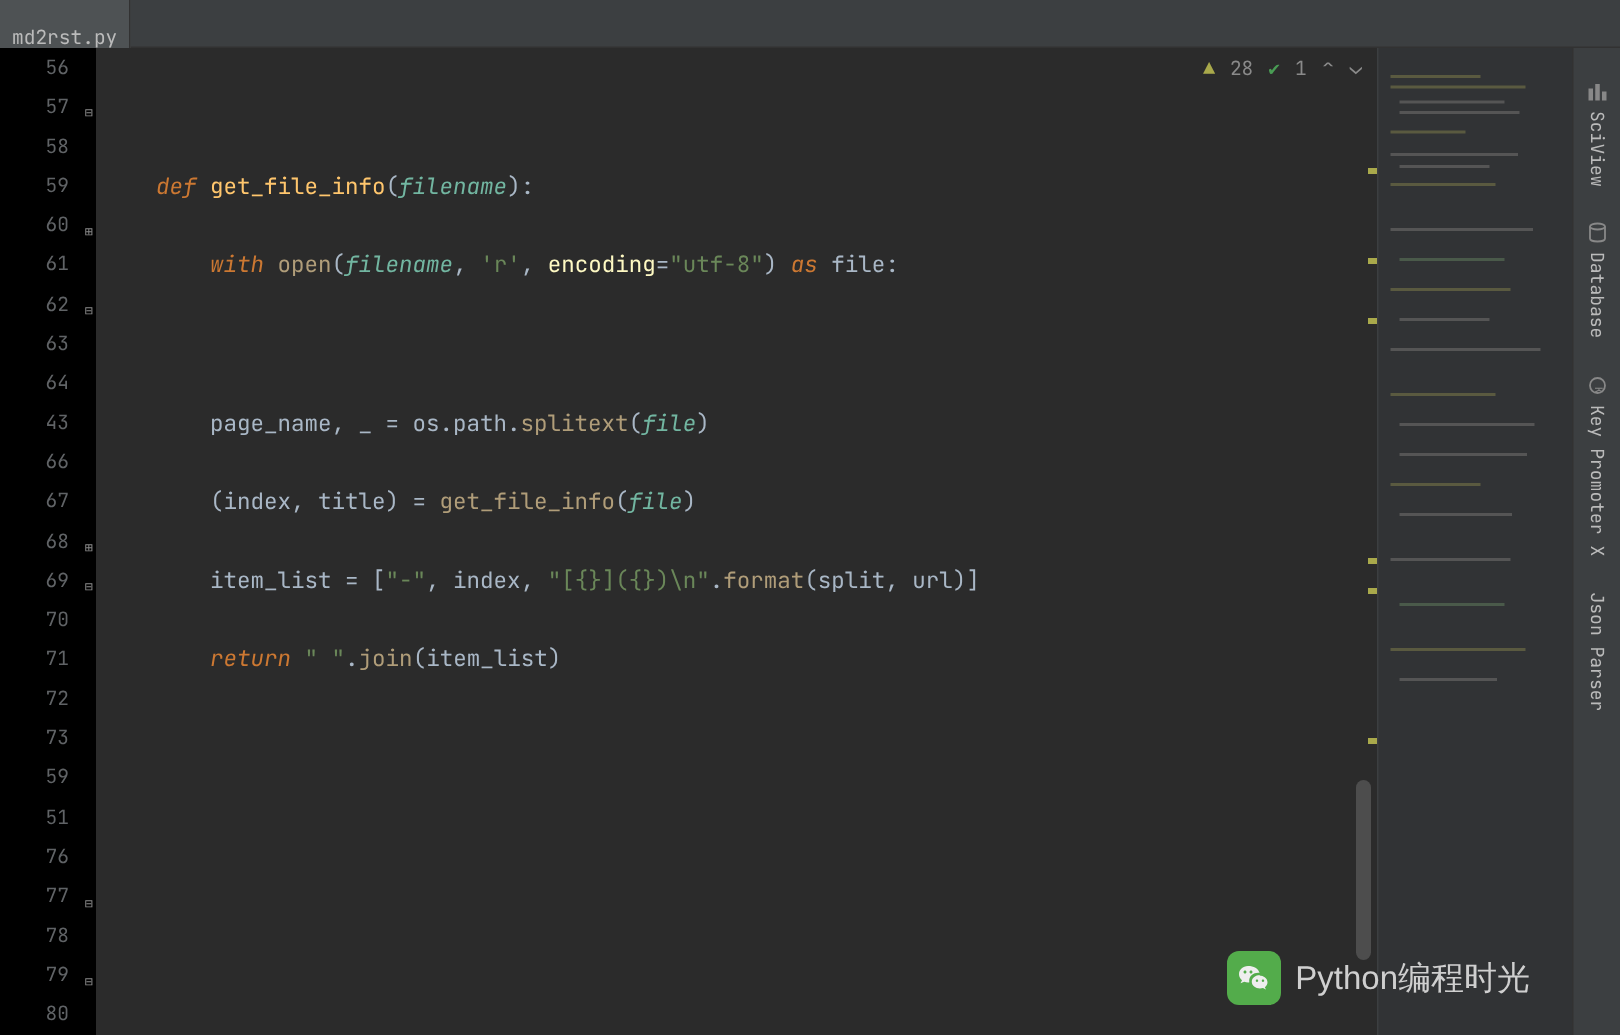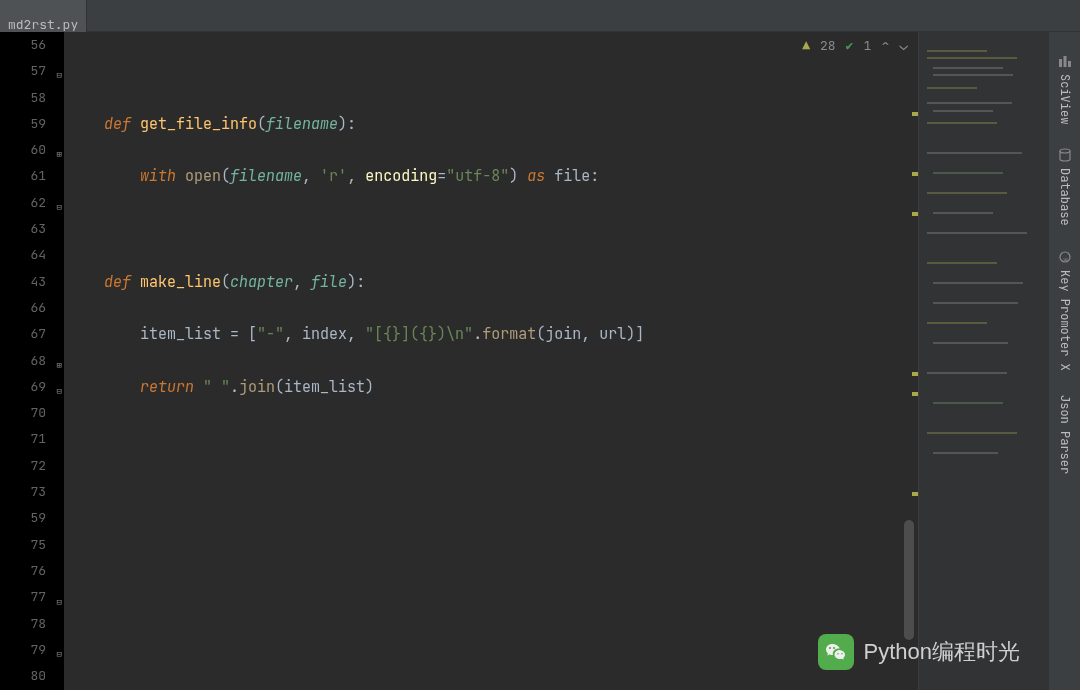--- a/index.html
+++ b/index.html
@@ -218,21 +218,21 @@
     <div>43</div>
     <div>66</div>
     <div>67</div>
     <div>68</div>
     <div>69</div>
     <div>70</div>
     <div>71</div>
     <div>72</div>
     <div>73</div>
     <div>59</div>
-    <div>75</div>
+    <div>51</div>
     <div>76</div>
     <div>77</div>
     <div>78</div>
     <div>79</div>
     <div>80</div>
     <div class="fold-col">
       <div class="fold-mark" style="top:30px">⊟</div>
       <div class="fold-mark" style="top:109px">⊞</div>
       <div class="fold-mark" style="top:162px">⊟</div>
       <div class="fold-mark" style="top:320px">⊞</div>
@@ -240,22 +240,23 @@
       <div class="fold-mark" style="top:557px">⊟</div>
       <div class="fold-mark" style="top:609px">⊟</div>
     </div>
   </div>
 
   <div class="code">
 <div class="code-line"></div>
 <div class="code-line"><span>    </span><span class="kw">def</span><span> </span><span class="fn">get_file_info</span><span>(</span><span class="param">filename</span><span>):</span></div>
 <div class="code-line"><span>        </span><span class="kw">with</span><span> </span><span class="call">open</span><span>(</span><span class="param">filename</span><span>, </span><span class="str">'r'</span><span>, </span><span class="kwarg">encoding</span><span>=</span><span class="str">"utf-8"</span><span>) </span><span class="kw">as</span><span> </span><span>file</span><span>:</span></div>
 <div class="code-line"></div>
-<div class="code-line"><span>    </span><span class="kw">def</span><span> </span><span class="fn">make_line</span><span>(</span><span class="param">chapter</span><span>, </span><span class="param">file</span><span>):</span></div>
-<div class="code-line"><span>        </span><span>item_list </span><span>= [</span><span class="str">"-"</span><span>, </span><span>index</span><span>, </span><span class="str">"[{}]({})\n"</span><span>.</span><span class="call">format</span><span>(join, url)]</span></div>
+<div class="code-line"><span>        </span><span>page_name, _ </span><span>= </span><span>os.path.</span><span class="call">splitext</span><span>(</span><span class="param">file</span><span>)</span></div>
+<div class="code-line"><span>        </span><span>(index, title) </span><span>= </span><span class="call">get_file_info</span><span>(</span><span class="param">file</span><span>)</span></div>
+<div class="code-line"><span>        </span><span>item_list </span><span>= [</span><span class="str">"-"</span><span>, </span><span>index</span><span>, </span><span class="str">"[{}]({})\n"</span><span>.</span><span class="call">format</span><span>(split, url)]</span></div>
 <div class="code-line"><span>        </span><span class="kw">return</span><span> </span><span class="str">" "</span><span>.</span><span class="call">join</span><span>(item_list)</span></div>
 <div class="code-line"></div>
 
 
 
 
 
 
 
 

